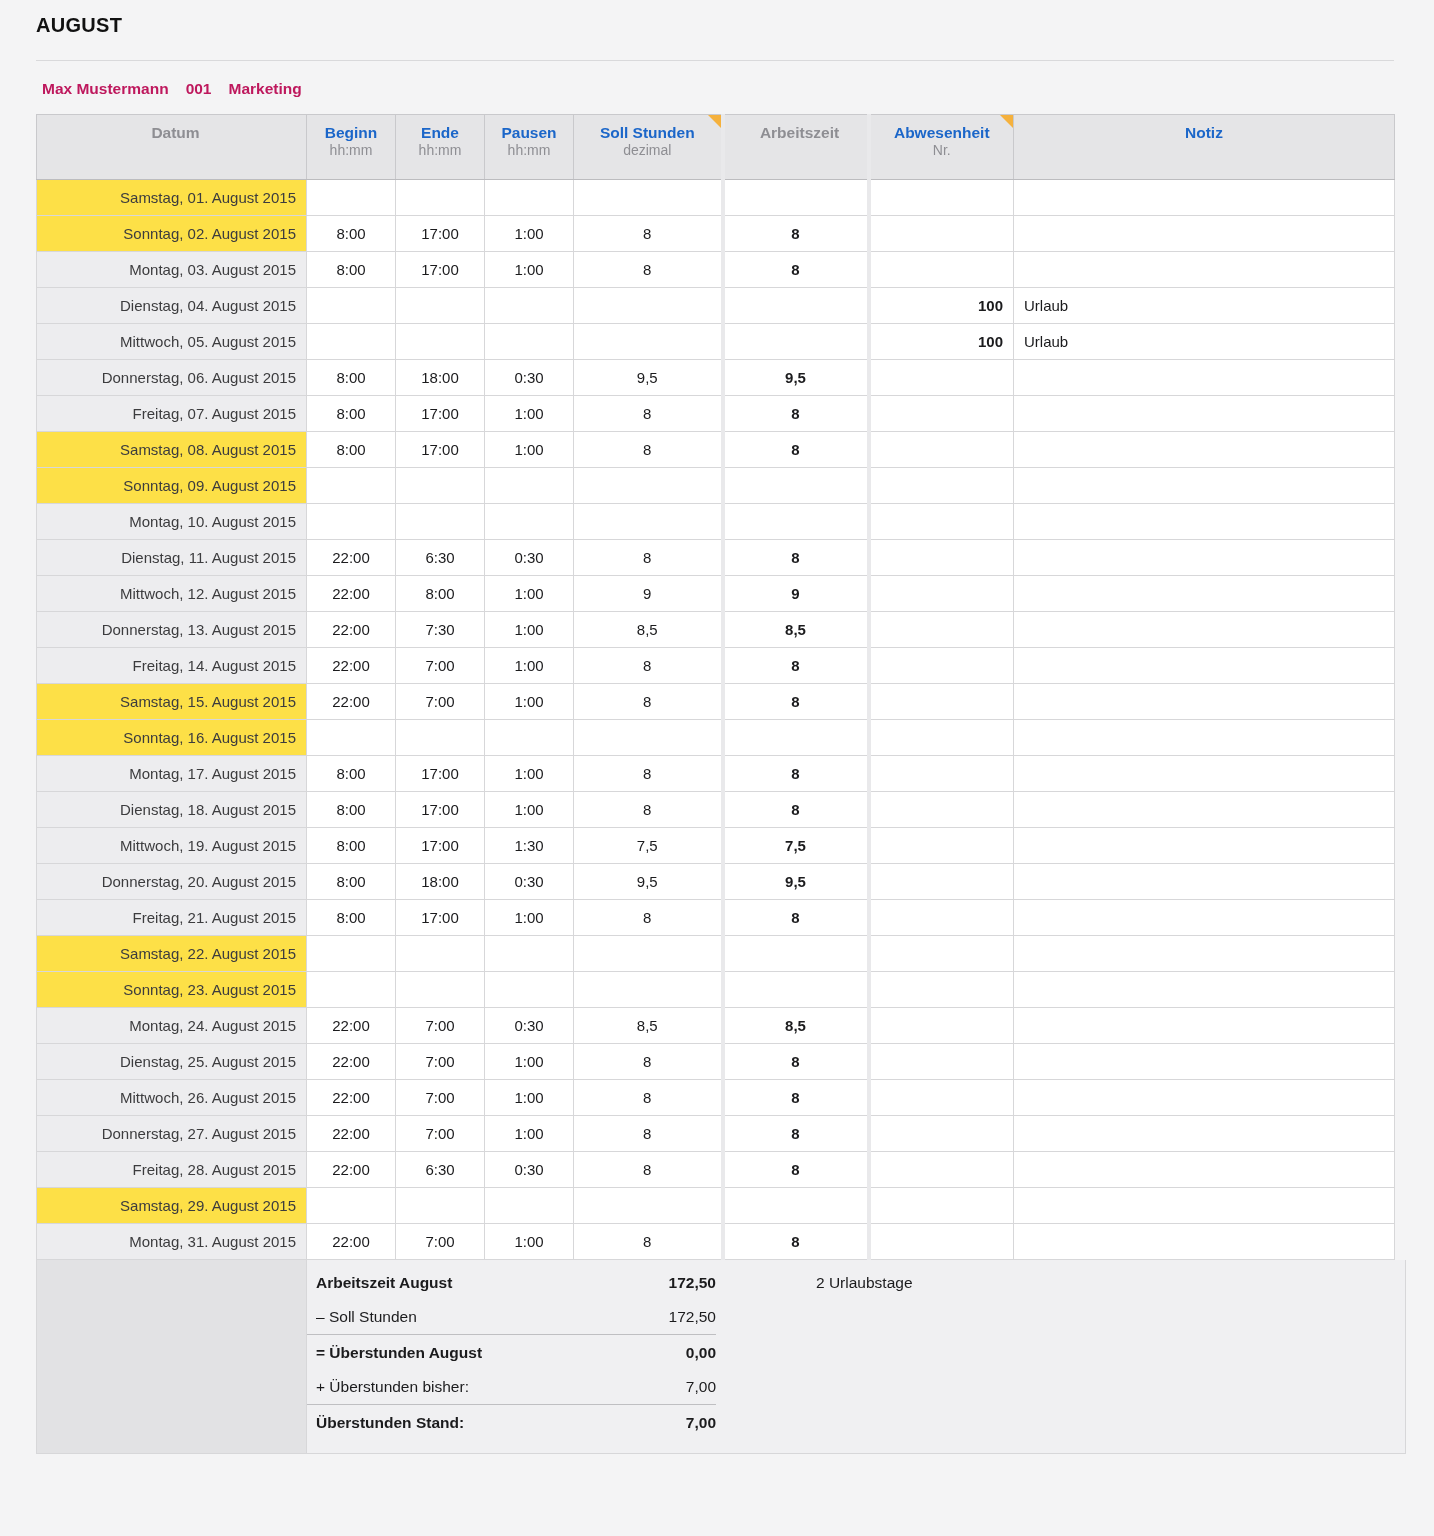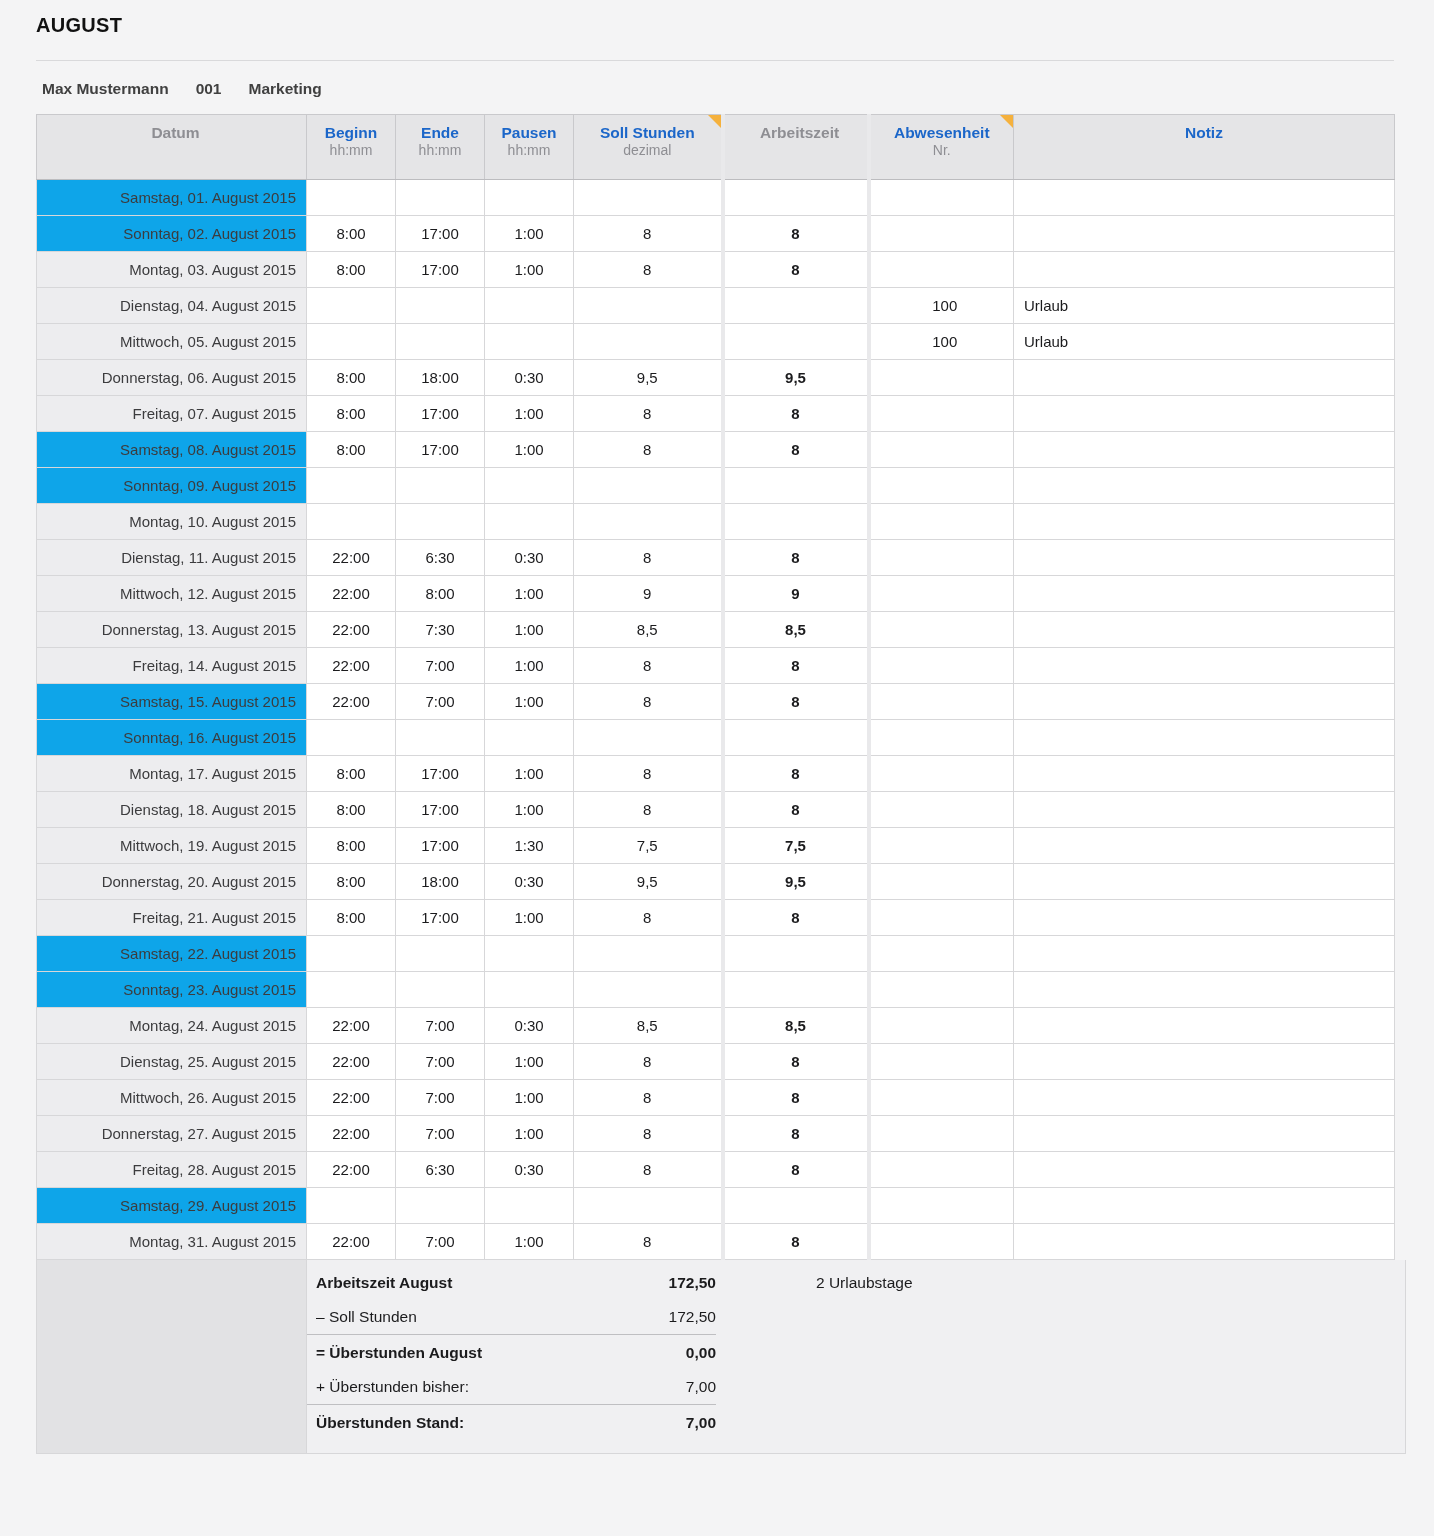--- a/index.html
+++ b/index.html
@@ -13,22 +13,22 @@
   }
   .page { padding: 12px 40px 0 36px; }
 
   .page-title {
     font-size: 20px; line-height: 26px; font-weight: 700;
     letter-spacing: 0.3px; margin: 0; color: #111;
   }
   .title-rule { height: 1px; background: #d9d9db; margin-top: 22px; }
 
   .employee {
-    display: flex; gap: 27px;
-    font-weight: 700; font-size: 15.5px; color: #404040;
+    display: flex; gap: 17px;
+    font-weight: 700; font-size: 15.5px; color: #be185d;
     margin: 18px 0 15px 6px; line-height: 20px; text-align: center;
   }
 
   table.sheet {
     border-collapse: collapse; table-layout: fixed;
     width: 1358px; background: #fff;
   }
   th {
     background: #e5e5e7;
     border: 1px solid #c9c9cc;
@@ -49,25 +49,25 @@
     border: 1px solid #d7d7d9;
     height: 36px; padding: 0 8px;
     background: #fff; text-align: center;
     font-size: 15px; color: #1b1b1d;
     white-space: nowrap; overflow: hidden;
   }
   td.col-datum {
     background: #ededef; text-align: right; padding-right: 10px;
     color: #3c3c3e;
   }
-  tr.weekend td.col-datum { background: #0ea5e9; }
+  tr.weekend td.col-datum { background: #fde047; }
   td.col-arbeitszeit { font-weight: 700; }
   th.col-arbeitszeit, td.col-arbeitszeit,
   th.col-abwesenheit, td.col-abwesenheit { border-left: 4px solid #e9e9eb; }
-  td.col-abwesenheit { padding-right: 2px; font-weight: 400; }
+  td.col-abwesenheit { text-align: right; padding-right: 10px; font-weight: 700; }
   td.col-notiz { text-align: left; padding-left: 10px; }
 
   .summary {
     display: flex; width: 1370px;
     background: #f0f0f2;
     border: 1px solid #d7d7d9; border-top: none;
   }
   .summary-left { width: 270px; background: #e2e2e4; border-right: 1px solid #d7d7d9; }
   .summary-main { flex: 1; padding: 5px 0 13px; }
   .summary-row { display: flex; align-items: center; height: 35px; font-size: 15.5px; }

